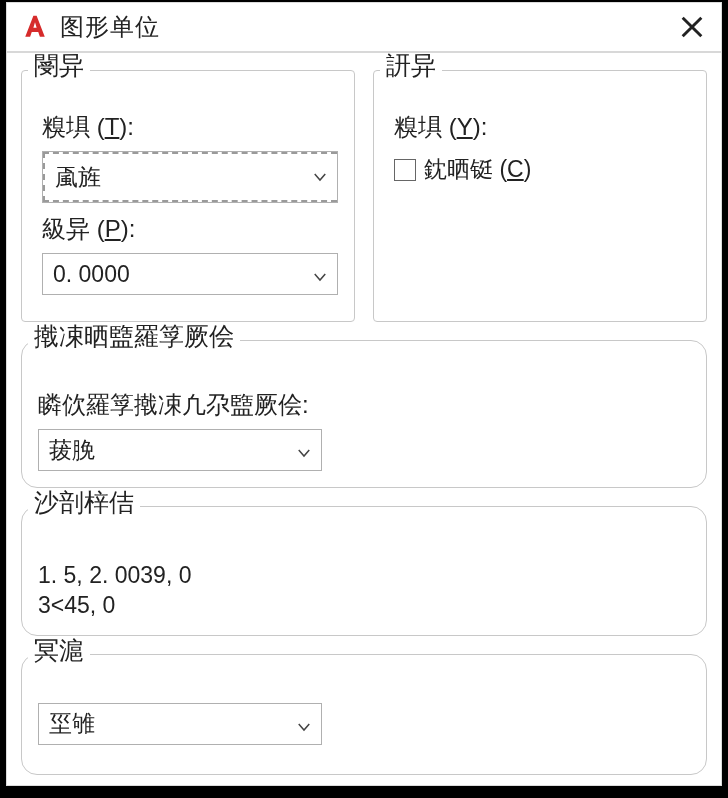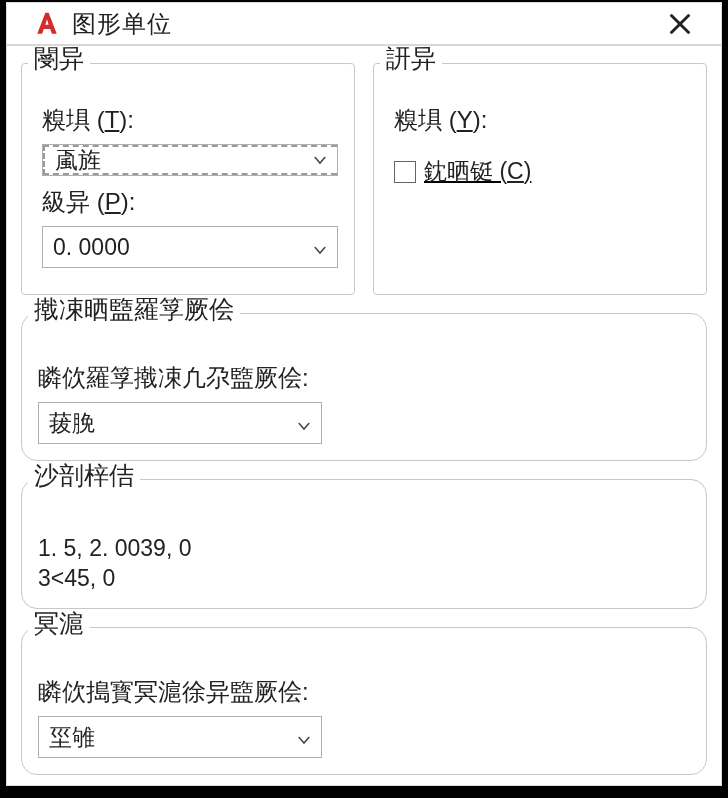--- a/index.html
+++ b/index.html
@@ -10,21 +10,21 @@
       width: 716px; height: 784px;
       background: #ffffff;
       border: 1px solid #dcdcdc;
       display: flex;
       flex-direction: column;
     }
     .titlebar {
       height: 50px;
       display: flex;
       align-items: center;
-      padding: 0 27px;
+      padding: 0 15px;
       background: #fff;
       border-bottom: 2px solid #d8d8d8;
     }
     .logo {
       width: 26px; height: 26px;
       margin-right: 12px;
       display: flex; align-items: center; justify-content: center;
     }
     .logo svg { width: 26px; height: 26px; }
     .title { font-size: 24px; font-weight: 400; color: #222; flex: 1; letter-spacing: 1px; }
@@ -72,37 +72,37 @@
       cursor: pointer;
       position: relative;
     }
     .select.small { width: 284px; }
     .select.dashed {
       border: 2px dashed #9a9a9a;
       outline: 1px solid #b0b0b0;
     }
     .select-inner-wrap {
       width: 100%;
-      height: 32px;
+      height: 52px;
       border: 1px solid #b0b0b0;
       display: flex;
       align-items: flex-end;
       position: relative;
     }
     .select-inner-wrap .select { border: 2px dashed #9a9a9a; border-right: none; height: 100%; }
     .chev {
       position: absolute;
       right: 8px;
       top: 50%;
       transform: translateY(-50%);
       width: 18px; height: 18px;
     }
     .chev svg { width: 100%; height: 100%; }
     .field-block { margin-bottom: 10px; }
-    .checkbox-row { display: flex; align-items: center; gap: 8px; margin-top: 20px; text-decoration: underline; }
+    .checkbox-row { display: flex; align-items: center; gap: 8px; margin-top: 11px; }
     .checkbox {
       width: 22px; height: 22px;
       border: 1.5px solid #666;
       background: #fff;
       cursor: pointer;
     }
     .sample-text { font-size: 23px; color: #222; line-height: 1.3; }
     .group.simple { padding: 48px 16px 16px 16px; border-radius: 16px; }
     .group.simple .group-title { top: -17px; }
   </style>
@@ -196,21 +196,20 @@
     </div>
 
     <div class="group simple" style="padding-top:54px; padding-bottom:14px;">
       <div class="group-title">沙剖梓佶</div>
       <div class="sample-text">1. 5, 2. 0039, 0</div>
       <div class="sample-text">3&lt;45, 0</div>
     </div>
 
     <div class="group simple">
       <div class="group-title">冥滬</div>
-      <div class="label">瞵佽搗寳冥滬徐异盬厥侩:</div>
       <div class="select small">
         <span>坙雊</span>
         <span class="chev">
           <svg viewBox="0 0 24 24">
               <path d="M5 8 L12 16 L19 8" stroke="#444" stroke-width="2" fill="none"></path>
             </svg>
         </span>
       </div>
     </div>
 

